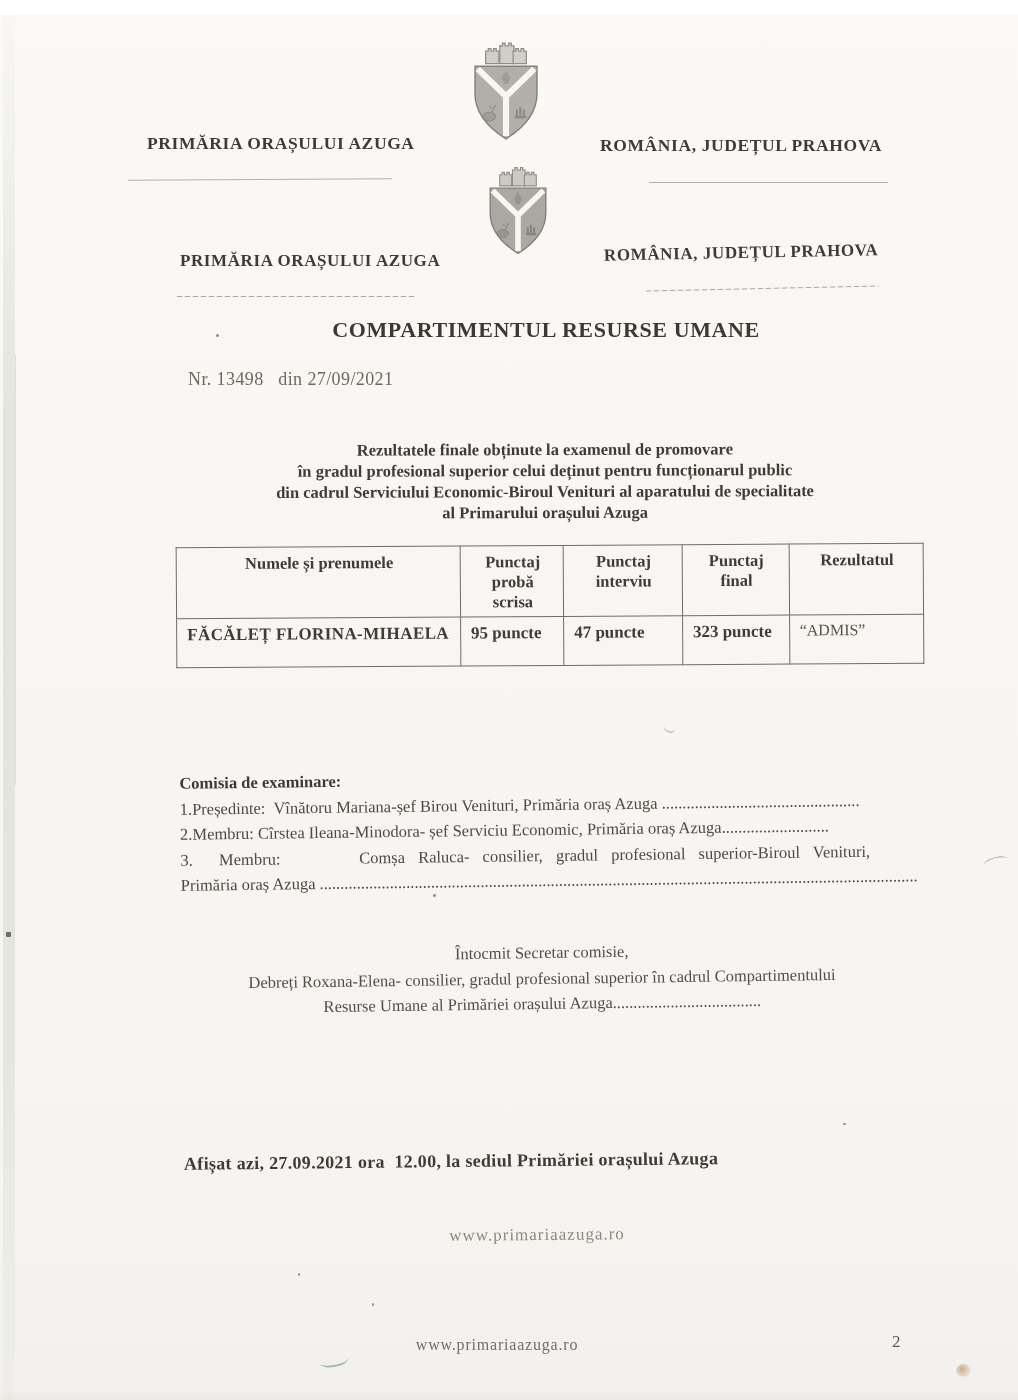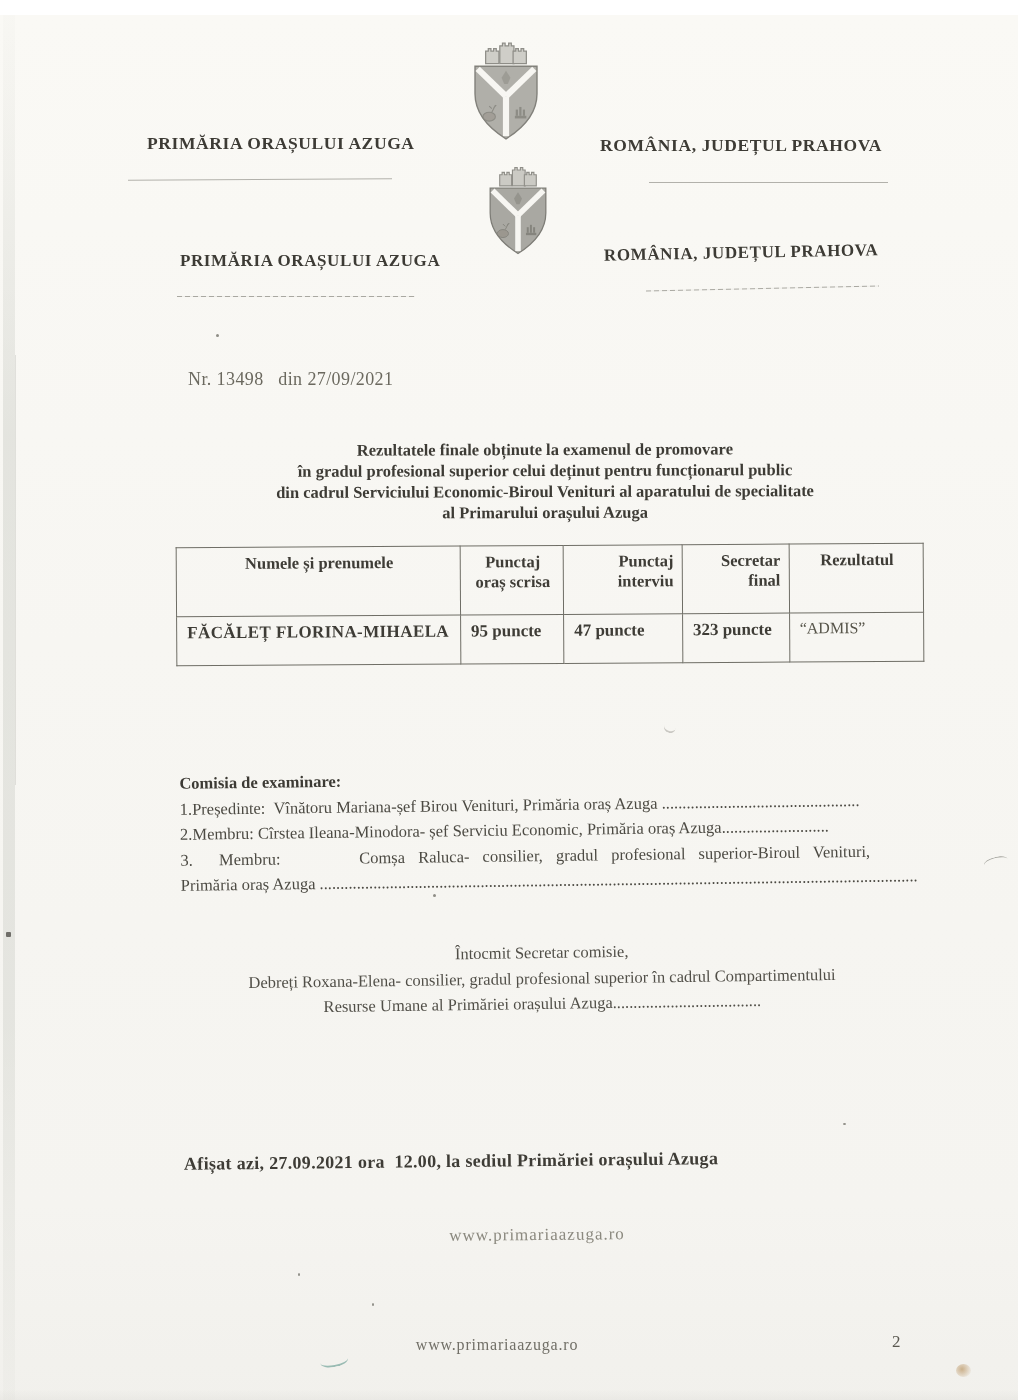--- a/index.html
+++ b/index.html
@@ -51,21 +51,21 @@
     font-weight:bold;font-size:16.5px;line-height:21px;color:#3d3b35;transform:rotate(-0.2deg);}
 
   
   .results-table{left:176px;top:530px;width:748px;transform:rotate(-0.35deg);
     border-collapse:collapse;table-layout:fixed;}
   .results-table td,.results-table th{border:1.6px solid #6f6e66;vertical-align:top;
     font-size:16.5px;color:#3e3c36;padding:6px 8px 4px 10px;}
   .results-table th{font-weight:bold;}
   .col-name{width:38%;} .col-w{width:13.8%;} .col-i{width:15.9%;} .col-f{width:14.3%;} .col-r{width:18%;}
   .th-center{text-align:center;}
-  .th-left{text-align:right;}
+  .th-left{text-align:center;}
   .hdr-row th{height:58px;}
   .data-row td{height:38px;font-weight:bold;font-size:17px;}
   .cell-name{padding-left:14px;letter-spacing:0.4px;}
   .cell-result{text-align:left;font-weight:normal !important;font-size:16px !important;color:#565449 !important;}
 
   .commission{left:180px;top:751px;width:737px;font-size:16.5px;line-height:25.5px;
     color:#4c4a43;transform:rotate(-0.75deg);}
   .commission .heading{font-weight:bold;color:#3c3a34;}
   .commission .m-line{white-space:pre;overflow:hidden;}
   .commission .justified{word-spacing:9px;}
@@ -165,43 +165,44 @@
         <rect x="64" y="82" width="2.5" height="7"></rect>
           <rect x="55" y="89" width="13" height="3"></rect>
       </g>
     </svg>
   </div>
   <div class="abs lh lh2-left">PRIMĂRIA ORAȘULUI AZUGA</div>
   <div class="abs lh lh2-right">ROMÂNIA, JUDEȚUL PRAHOVA</div>
   <div class="abs rule-dash rule-2l"></div>
   <div class="abs rule-dash rule-2r"></div>
 
+  <div class="abs dept-title">COMPARTIMENTUL RESURSE UMANE</div>
   <div class="abs reg-line txt">Nr. 13498   din 27/09/2021</div>
 
   <div class="abs subject">
     <div>Rezultatele finale obținute la examenul de promovare</div>
     <div>în gradul profesional superior celui deținut pentru funcționarul public</div>
     <div>din cadrul Serviciului Economic-Biroul Venituri al aparatului de specialitate</div>
     <div>al Primarului orașului Azuga</div>
   </div>
 
   <table class="abs results-table">
     <colgroup>
       <col class="col-name">
         <col class="col-w">
         <col class="col-i">
         <col class="col-f">
         <col class="col-r">
     </colgroup>
     <tbody>
         <tr class="hdr-row">
       <th class="th-center">Numele și prenumele</th>
-      <th class="th-center">Punctaj oraș scrisa</th>
+      <th class="th-center">Punctaj probă scrisa</th>
       <th class="th-left">Punctaj interviu</th>
-      <th class="th-left">Secretar final</th>
+      <th class="th-left">Punctaj final</th>
       <th class="th-center">Rezultatul</th>
     </tr>
     <tr class="data-row">
       <td class="cell-name">FĂCĂLEȚ FLORINA-MIHAELA</td>
       <td>95 puncte</td>
       <td>47 puncte</td>
       <td>323 puncte</td>
       <td class="cell-result">“ADMIS”</td>
     </tr>
   </tbody>

